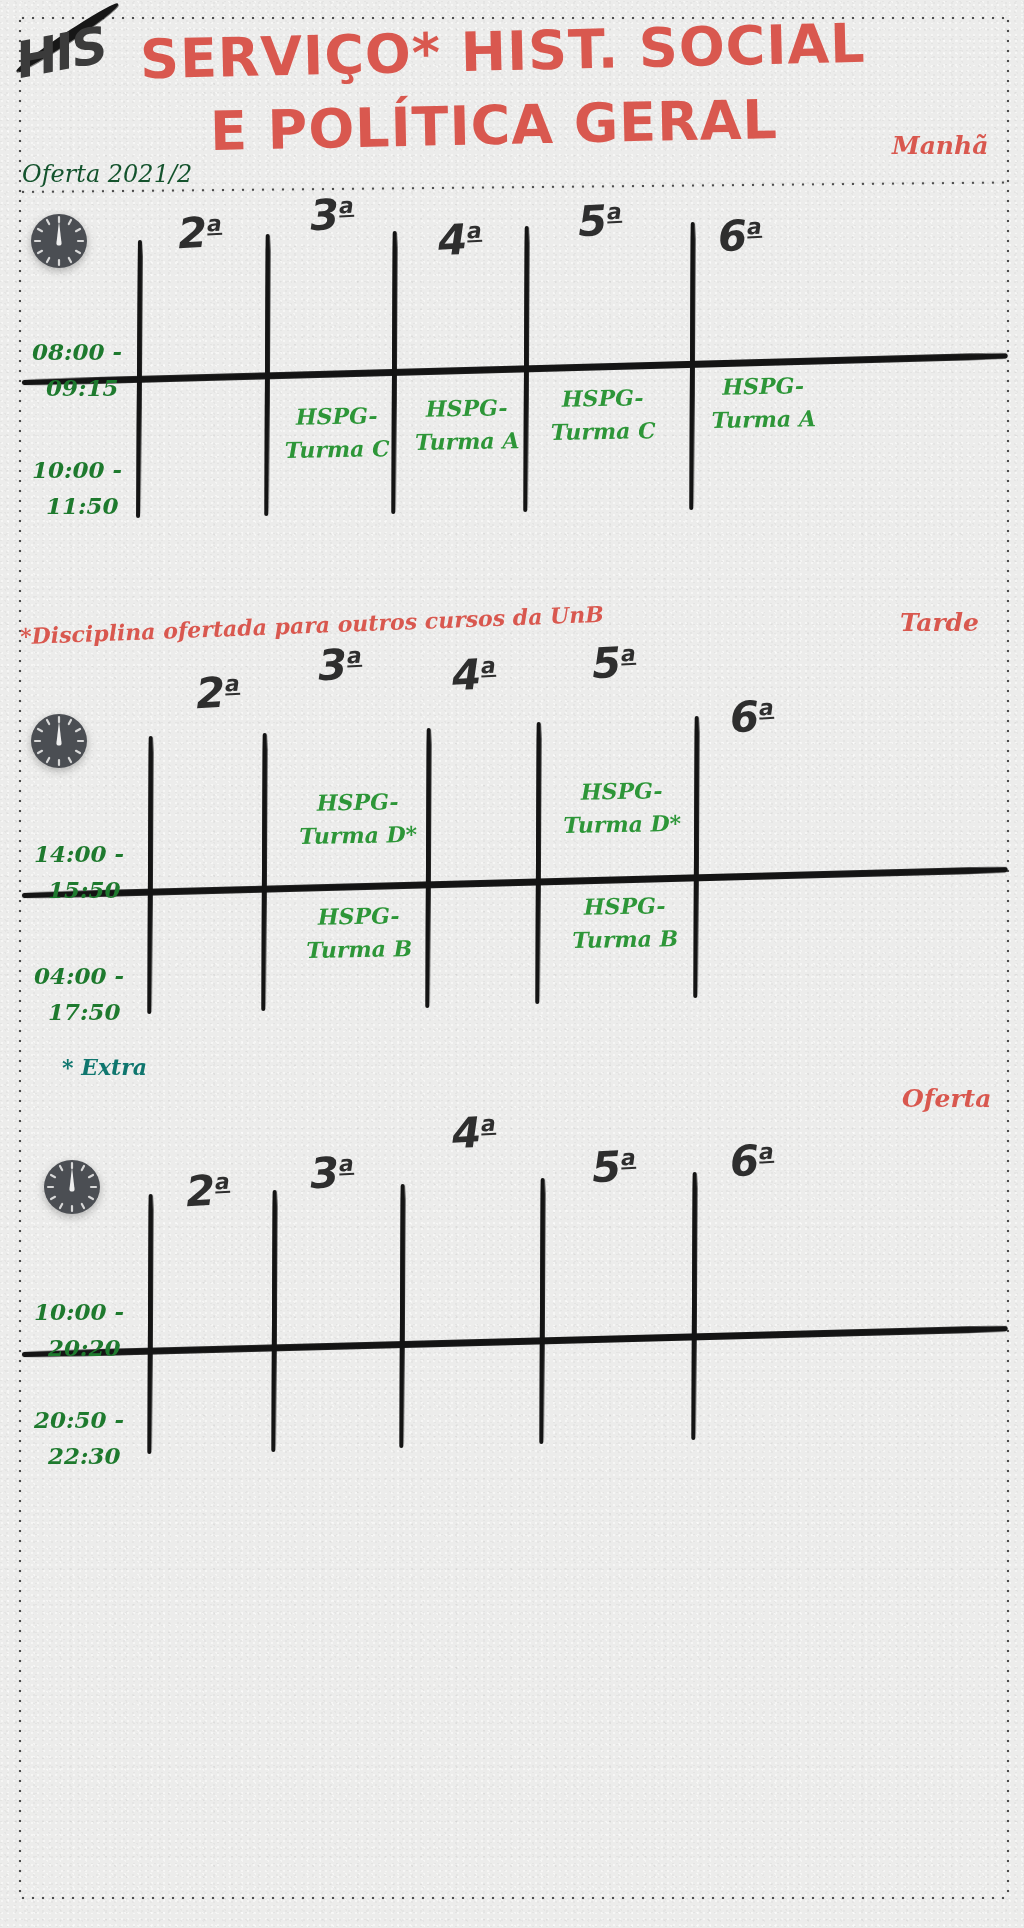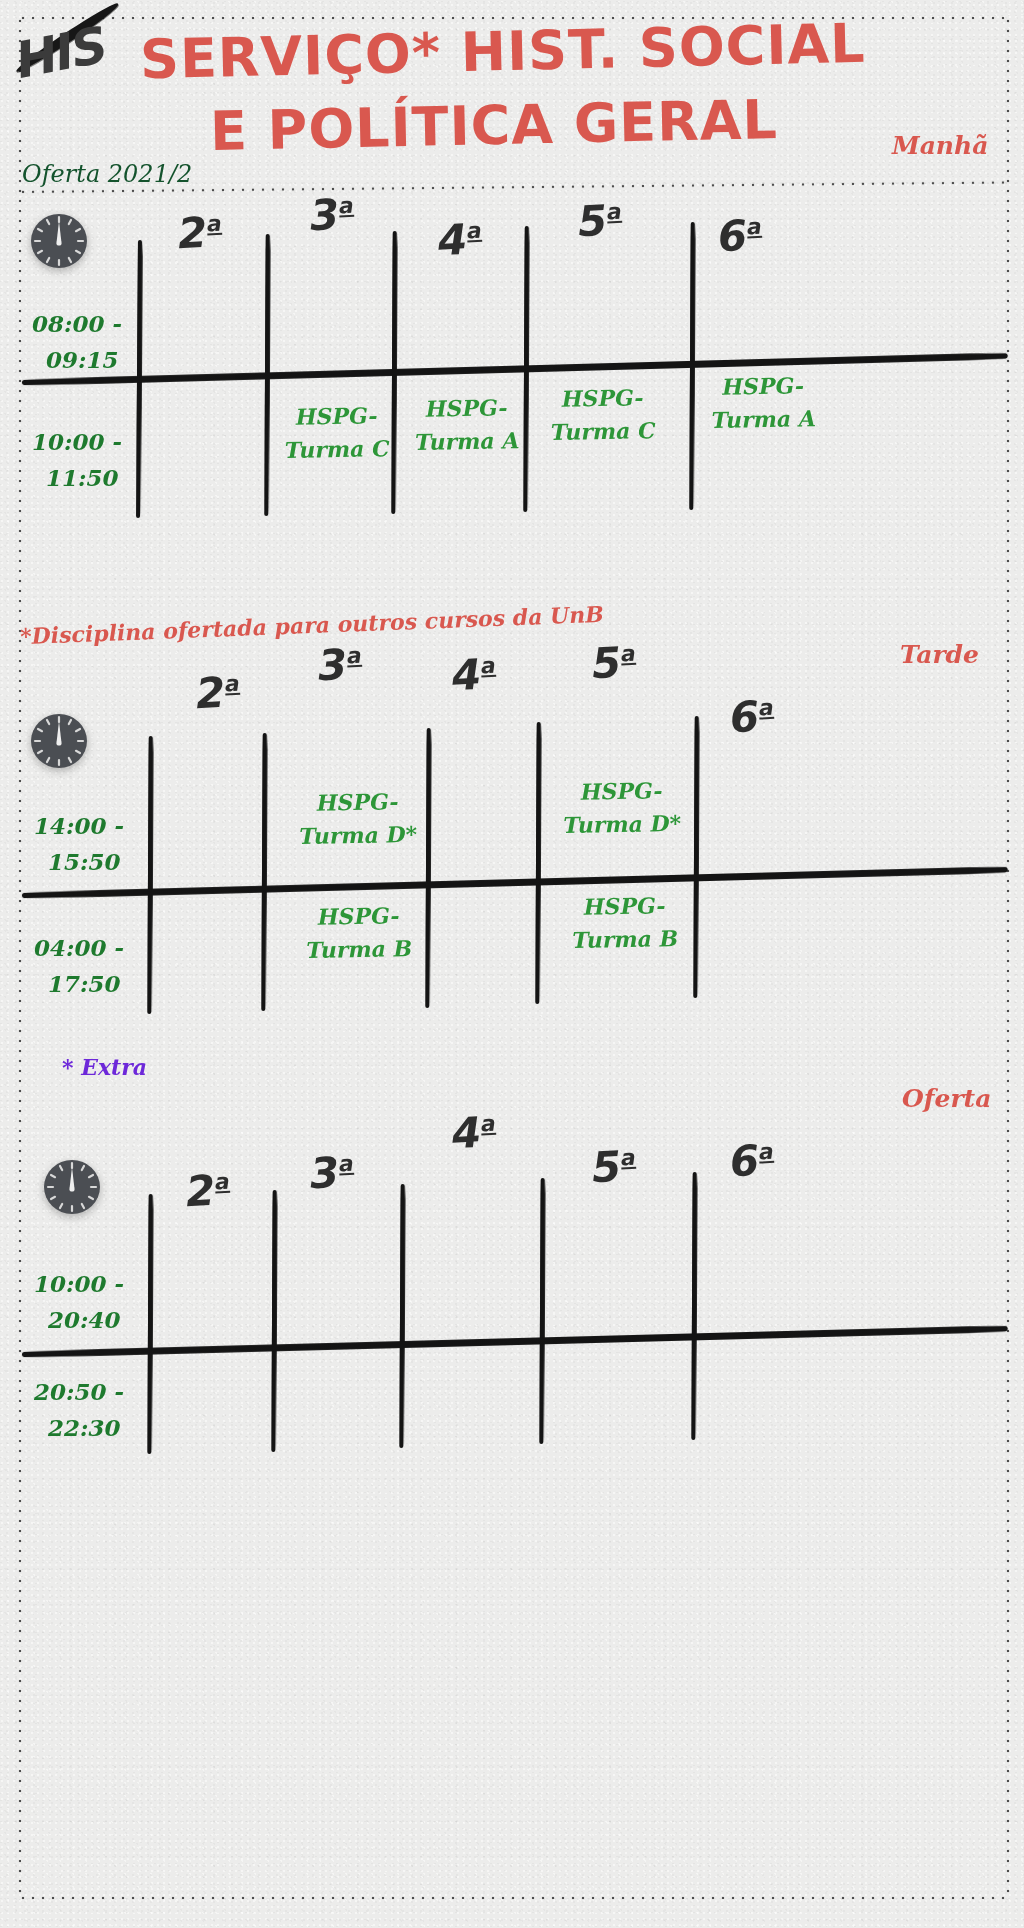--- a/index.html
+++ b/index.html
@@ -112,20 +112,21 @@
   .day-head sup{font-size:22px;text-decoration:underline;vertical-align:super;}
 
   
   .time-cell{
     position:absolute;
     color:#1e7a2e;
     font-size:23px;font-style:italic;font-weight:600;
     font-family:"DejaVu Serif", serif;
     line-height:1.55;
     white-space:nowrap;
+    margin-top:28px;
   }
   .time-cell .t2{display:block;padding-left:14px;}
 
   
   .entry{
     position:absolute;
     color:#2d9638;
     font-size:22px;font-style:italic;font-weight:600;
     font-family:"DejaVu Serif", serif;
     line-height:1.5;
@@ -136,21 +137,21 @@
 
   
   .note-red{
     position:absolute;color:#d9584f;
     font-size:22px;font-style:italic;font-weight:600;
     font-family:"DejaVu Serif", serif;
     transform:rotate(-2.2deg);
     white-space:nowrap;
   }
   .note-green{
-    position:absolute;color:#6d28d9;
+    position:absolute;color:#0f766e;
     font-size:22px;font-style:italic;font-weight:600;
     font-family:"DejaVu Serif", serif;
     white-space:nowrap;
   }
 </style>
 </head>
 <body>
 
 <div class="paper-grain"></div>
 
@@ -229,21 +230,21 @@
     <span>HSPG-</span>
     <span class="l2">Turma C</span>
   </div>
   <div class="entry" style="left:706px;top:370px;width:115px;transform:rotate(-1deg);">
     <span>HSPG-</span>
     <span class="l2">Turma A</span>
   </div>
 
   <div class="note-red" style="left:20px;top:612px;">*Disciplina ofertada para outros cursos da UnB</div>
 
-  <div class="period-tag" style="left:900px;top:640px;">Tarde</div>
+  <div class="period-tag" style="left:900px;top:608px;">Tarde</div>
 
   <div class="clock" style="left:30px;top:712px;">
     <svg width="58" height="58" viewBox="0 0 58 58">
       <ellipse cx="29" cy="29" rx="28" ry="27" fill="#4b4e53"></ellipse>
       <g stroke="#d8d8d8" stroke-width="2.2" stroke-linecap="round">
         <line x1="29" y1="5" x2="29" y2="10"></line>
         <line x1="41" y1="8" x2="38.8" y2="12"></line>
         <line x1="50" y1="17" x2="46" y2="19.2"></line>
         <line x1="53" y1="29" x2="48" y2="29"></line>
         <line x1="50" y1="41" x2="46" y2="38.8"></line>
@@ -336,20 +337,20 @@
   <div class="vline" style="left:148px;top:1194px;height:260px;transform:rotate(0.3deg);"></div>
   <div class="vline" style="left:272px;top:1190px;height:262px;transform:rotate(0.3deg);"></div>
   <div class="vline" style="left:400px;top:1184px;height:264px;transform:rotate(0.3deg);"></div>
   <div class="vline" style="left:540px;top:1178px;height:266px;transform:rotate(0.3deg);"></div>
   <div class="vline" style="left:692px;top:1172px;height:268px;transform:rotate(0.3deg);"></div>
 
   <div class="hline" style="left:22px;top:1352px;width:986px;transform:rotate(-1.5deg);transform-origin:left center;"></div>
 
   <div class="time-cell" style="left:34px;top:1266px;">
     <span>10:00 -</span>
-    <span class="t2">20:40</span>
+    <span class="t2">20:20</span>
   </div>
   <div class="time-cell" style="left:34px;top:1374px;">
     <span>20:50 -</span>
     <span class="t2">22:30</span>
   </div>
 
 </div>
 
 </body></html>

